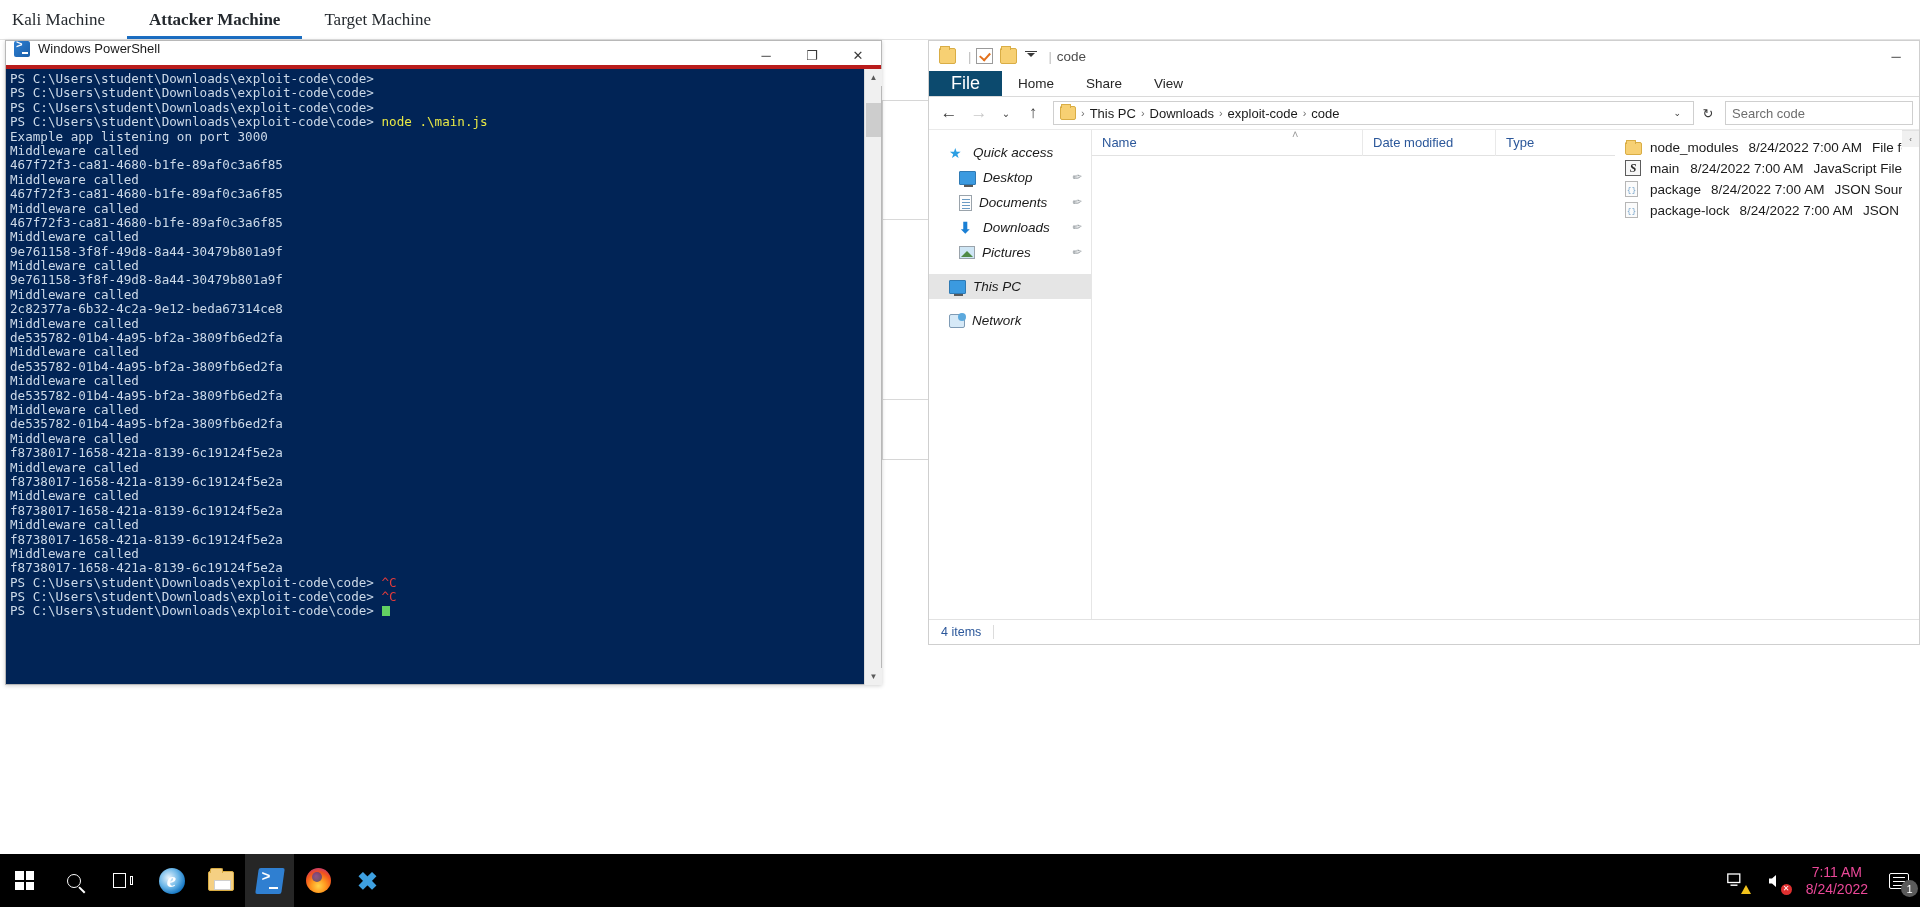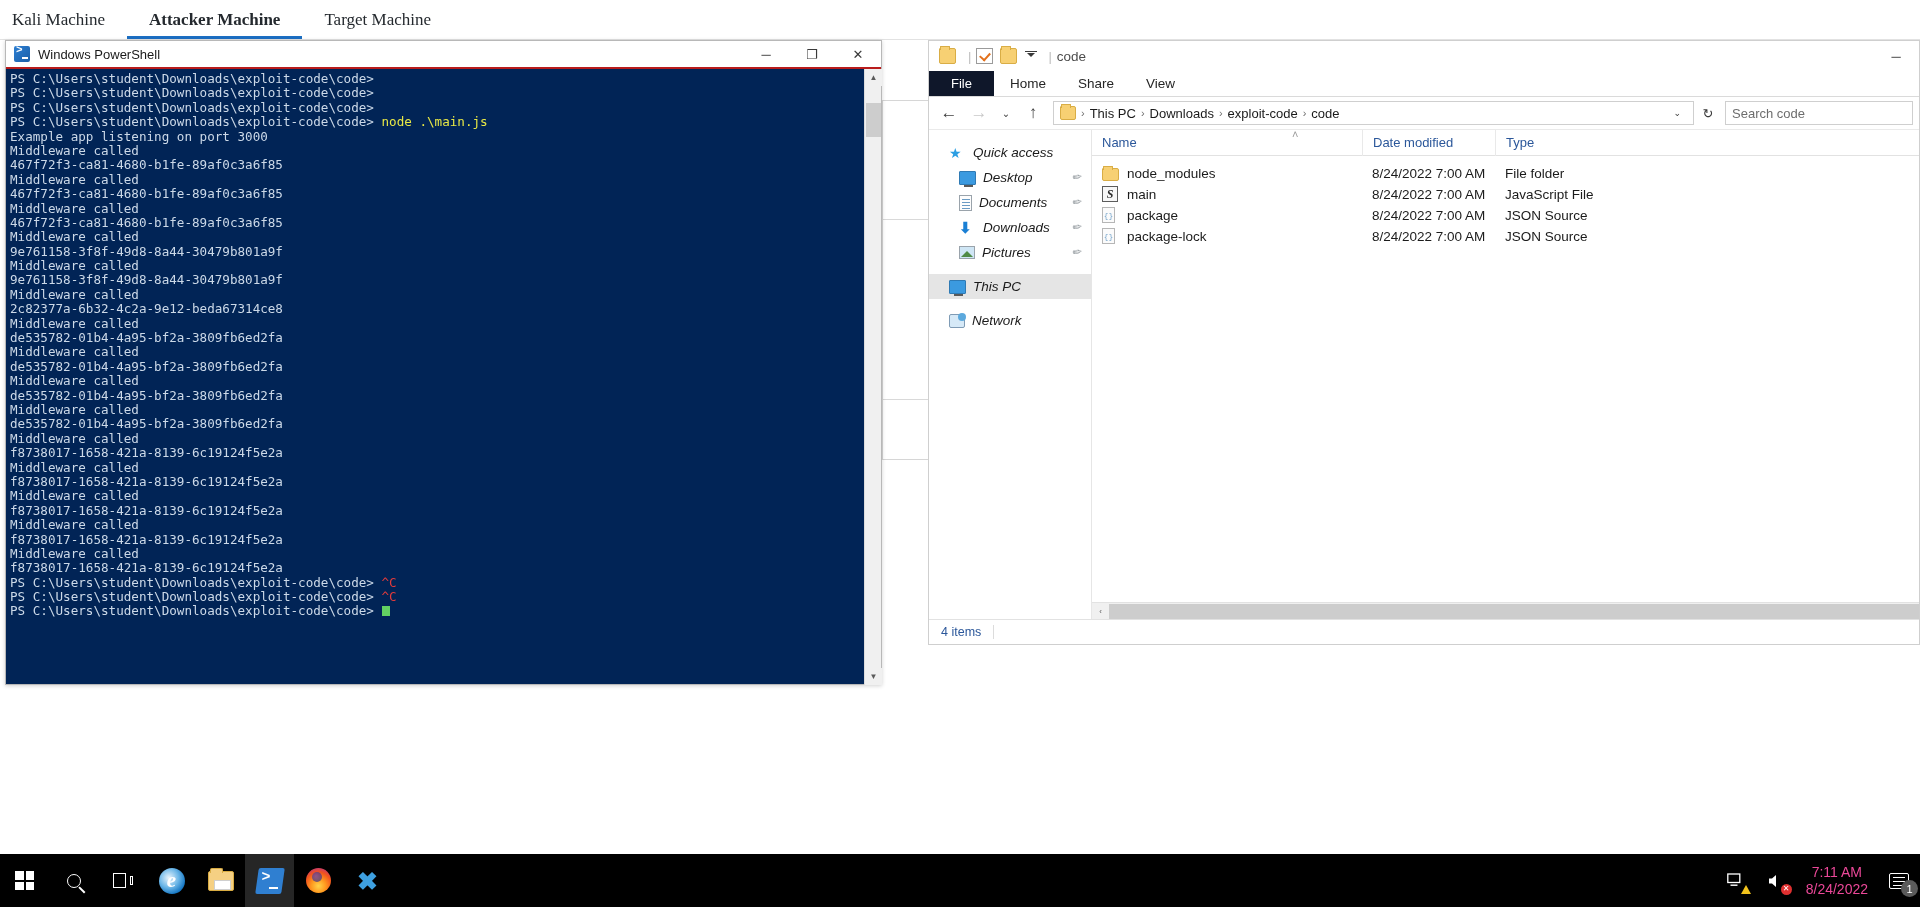--- a/index.html
+++ b/index.html
@@ -33,22 +33,22 @@
   
   .ps-window {
     position: absolute; left: 5px; top: 40px;
     width: 877px; height: 645px;
     background: #012456;
     border: 1px solid #b8b8b8;
     box-shadow: 0 1px 4px rgba(0,0,0,.18);
   }
   .ps-titlebar {
     height: 28px; background: #ffffff;
-    display: flex; align-items: center;
-    border-bottom: 2px solid #b91c1c;
+    display: flex; 
+    border-bottom: 4px solid #b91c1c;
   }
   .ps-ico {
     width: 16px; height: 16px; margin: 0 8px 0 8px;
     background: linear-gradient(135deg,#2d7fd3,#1b5fa8);
     border-radius: 2px;
     position: relative; flex: none;
   }
   .ps-ico::before {
     content: ">"; position: absolute; left: 2px; top: -2px;
     color: #fff; font-size: 11px; font-family: "Liberation Mono", monospace;
@@ -164,23 +164,23 @@
   .fe-winbtn {
     width: 46px; height: 30px; display: flex; align-items: center; justify-content: center;
     font-size: 13px; color: #3a3a3a; cursor: pointer;
   }
 
   .fe-ribbon {
     height: 26px; display: flex; align-items: stretch; flex: none;
     border-bottom: 1px solid #dadada;
   }
   .rb-file {
-    background: #0f172a; color: #ffffff;
+    background: #0c4a6e; color: #ffffff;
     padding: 0 22px; display: flex; align-items: center;
-    font-size: 13px; cursor: pointer;
+    font-size: 18px; cursor: pointer;
   }
   .rb-tab {
     padding: 0 16px; display: flex; align-items: center;
     font-size: 13.5px; color: #262626; cursor: pointer;
   }
 
   .fe-addressbar {
     height: 33px; display: flex; align-items: center; flex: none;
     padding: 0 6px; gap: 2px;
     border-bottom: 1px solid #eaeaea;
@@ -246,21 +246,21 @@
   .ic-down { color: #1a7fd4; font-size: 15px; line-height: 16px; font-weight: bold; }
   .ic-pic { width: 16px; height: 13px; background: #cfe6f5; border: 1px solid #9aa3ab; }
   .ic-pic::after {
     content: ""; position: absolute; left: 1px; bottom: 1px; width: 0; height: 0;
     border-left: 6px solid transparent; border-right: 6px solid transparent;
     border-bottom: 6px solid #4f8a46;
   }
   .ic-net { width: 16px; height: 14px; background: #d6e9f7; border: 1px solid #7f9bb5; border-radius: 2px; }
   .ic-net::after { content:""; position:absolute; left:8px; top:-2px; width:8px; height:8px; border-radius:50%; background:#5ca9dd; }
 
-  .fe-content { flex: 1; display: flex; flex-direction: column; min-width: 0; background: #fff; }
+  .fe-content { flex: 1; display: flex; flex-direction: row; min-width: 0; background: #fff; }
   .col-head {
     height: 26px; display: flex; align-items: center; flex: none;
     border-bottom: 1px solid #e2e2e2; font-size: 13px; color: #2b579a;
     position: relative;
   }
   .col-head .sort-caret {
     position: absolute; left: 200px; top: -2px; color: #9a9a9a; font-size: 11px;
   }
   .col {
     padding-left: 10px; height: 26px; display: flex; align-items: center;

